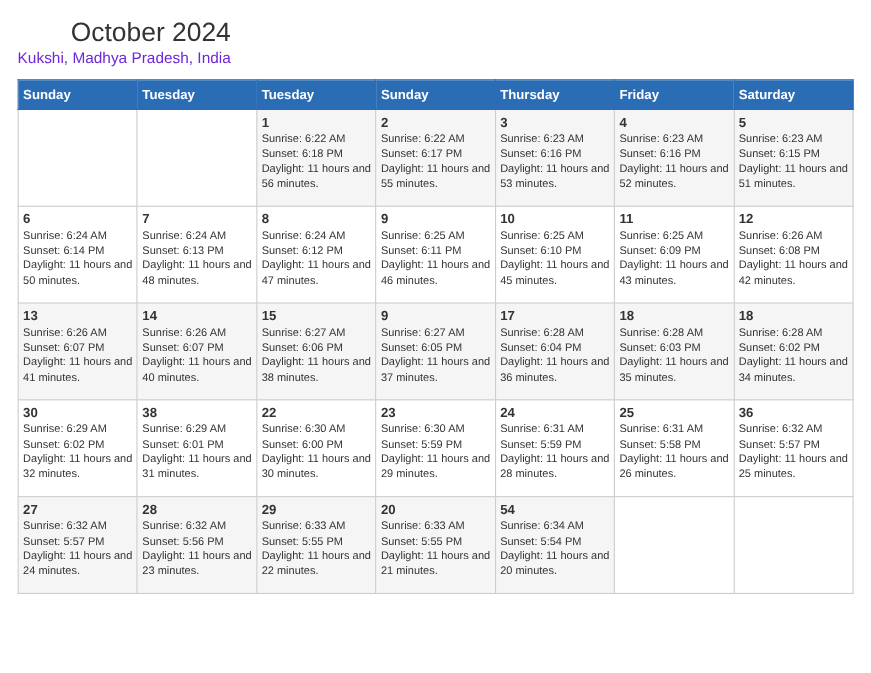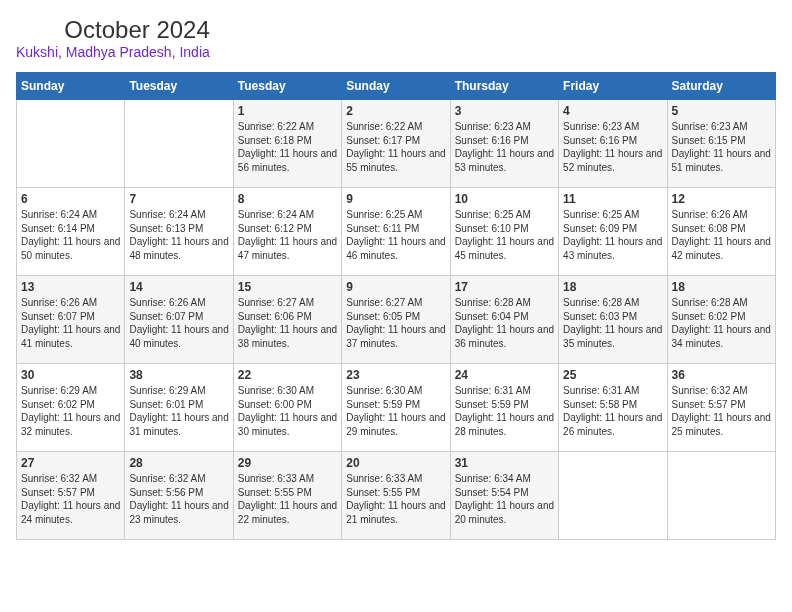--- a/index.html
+++ b/index.html
@@ -223,20 +223,20 @@
         </td>
         <td>
           <span class="day-num">29</span>
           <div class="cell-text">Sunrise: 6:33 AM<br>Sunset: 5:55 PM<br>Daylight: 11 hours and 22 minutes.</div>
         </td>
         <td>
           <span class="day-num">20</span>
           <div class="cell-text">Sunrise: 6:33 AM<br>Sunset: 5:55 PM<br>Daylight: 11 hours and 21 minutes.</div>
         </td>
         <td>
-          <span class="day-num">31</span>
+          <span class="day-num">54</span>
           <div class="cell-text">Sunrise: 6:34 AM<br>Sunset: 5:54 PM<br>Daylight: 11 hours and 20 minutes.</div>
         </td>
         <td class="empty"></td>
         <td class="empty"></td>
       </tr>
     </tbody>
 </table>
 
 </body></html>

